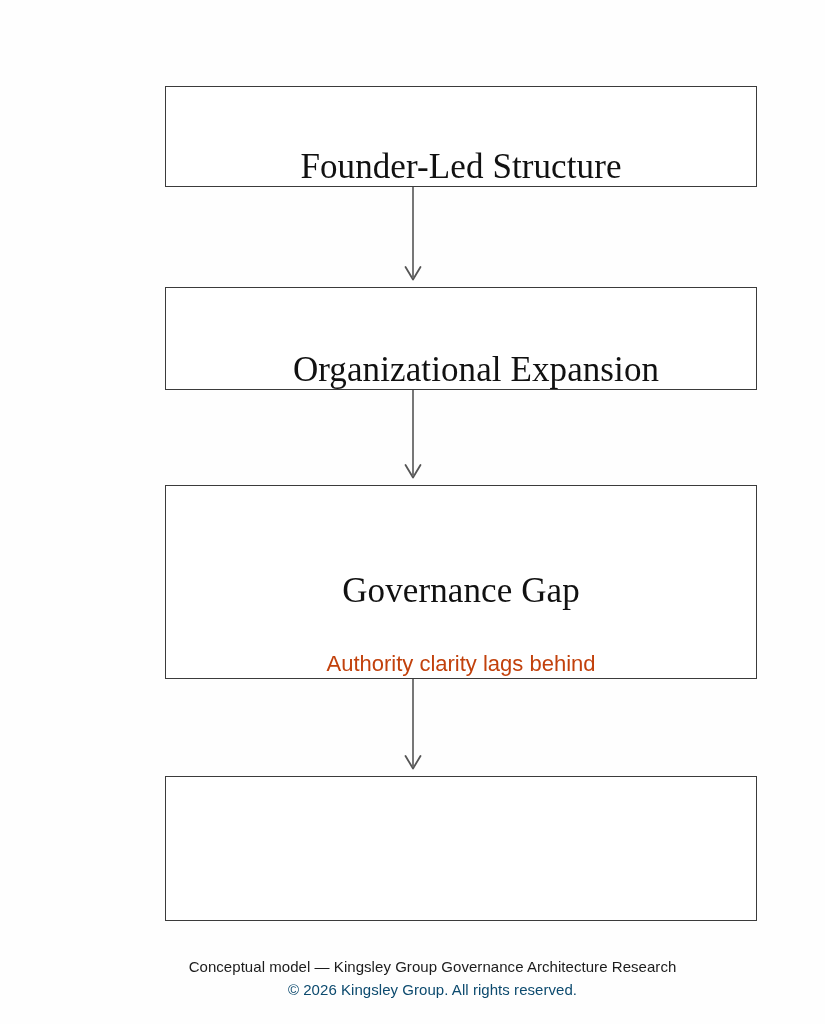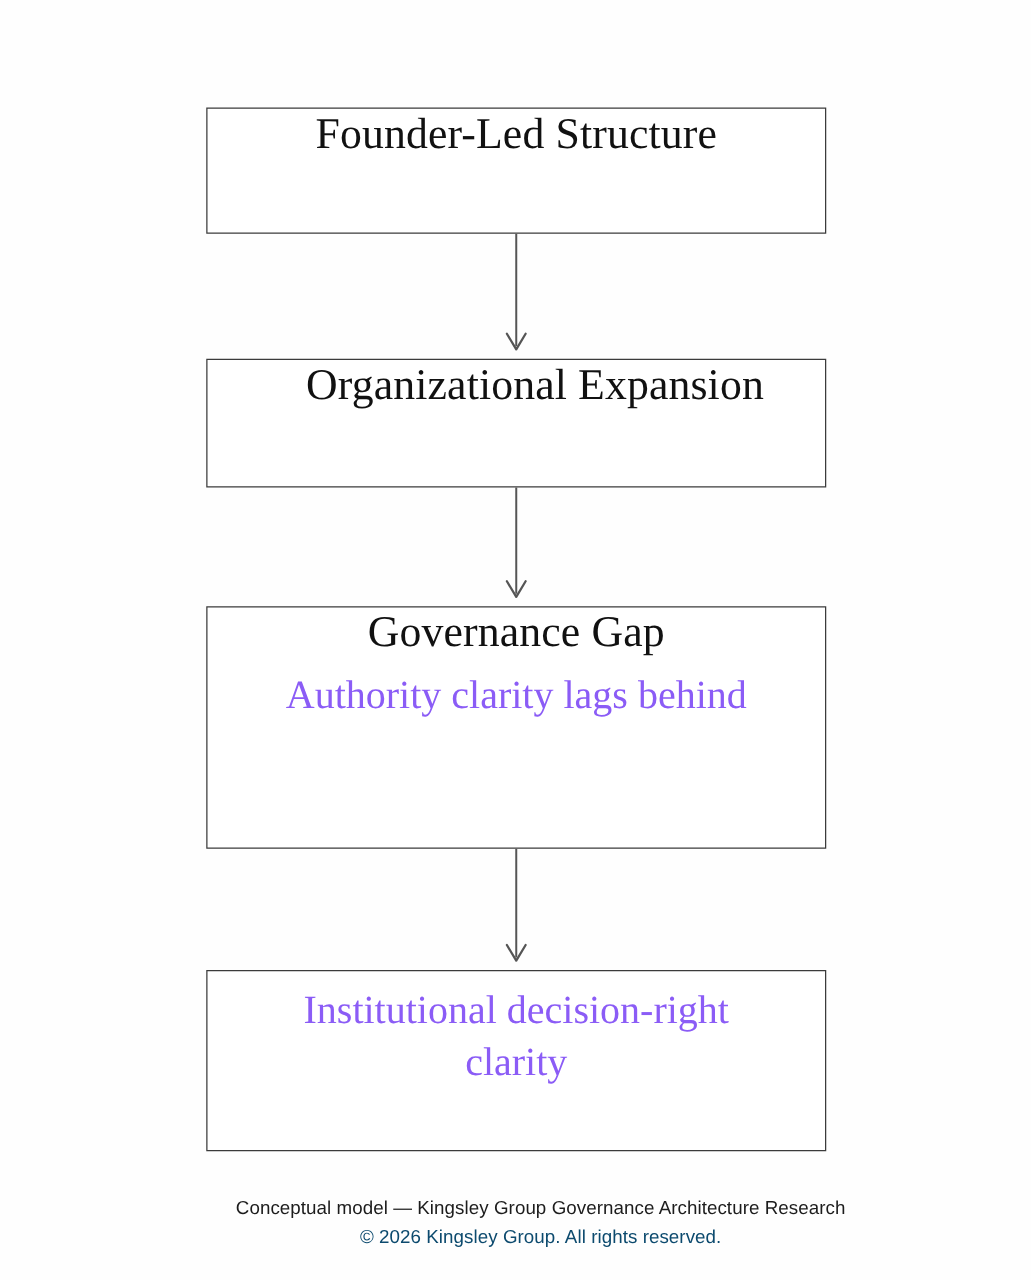--- a/index.html
+++ b/index.html
@@ -25,51 +25,51 @@
 
   .flow {
     position: absolute;
     left: 165px;
     top: 86px;
     width: 496px;
   }
 
   .node {
     box-sizing: border-box;
-    width: 496px;
+    width: 592px;
     border: 1.6px solid #3b3b3b;
     background: #ffffff;
     display: flex;
     flex-direction: column;
     align-items: center;
-    justify-content: flex-start;
+    justify-content: flex-end;
     text-align: center;
     padding: 0 14px;
   }
 
   .node-h1 { height: 101px; }
   .node-h2 { height: 103px; padding-left: 44px; }
-  .node-h3 { height: 194px; }
+  .node-h3 { height: 194px; gap: 30px; }
   .node-h4 { height: 145px; }
 
   .node-title {
     font-family: "Liberation Serif", "DejaVu Serif", serif;
     font-size: 35px;
     font-weight: 400;
     line-height: 1.12;
     color: #111111;
     letter-spacing: 0.1px;
   }
 
   .node-sub {
-    font-family: Liberation Serif, serif;
-    font-size: 32px;
+    font-family: Liberation Sans, sans-serif;
+    font-size: 22px;
     font-weight: 400;
     line-height: 1.32;
-    color: #8b5cf6;
+    color: #c2410c;
     margin-top: 9px;
     max-width: 430px;
   }
 
   .node-sub .sub-line {
     display: block;
   }
 
   .connector {
     width: 496px;
@@ -148,23 +148,20 @@
     </div>
 
     <div class="connector conn-h3">
       <svg class="arrow-svg" width="18" height="97" viewBox="0 0 18 97">
         <line x1="9" y1="0" x2="9" y2="87" stroke="#555555" stroke-width="1.6"></line>
         <polyline points="1.5,77 9,89.5 16.5,77" fill="none" stroke="#555555" stroke-width="1.8" stroke-linecap="round" stroke-linejoin="round"></polyline>
       </svg>
     </div>
 
     <div class="node node-h4">
-      <div class="node-sub">
-        <span class="sub-line">Institutional decision-right clarity</span>
-      </div>
     </div>
 
   </div>
 
   <div class="footer">
     <div class="footer-line1">Conceptual model — Kingsley Group Governance Architecture Research</div>
     <div class="footer-line2">© 2026 Kingsley Group. All rights reserved.</div>
   </div>
 
 </div>

